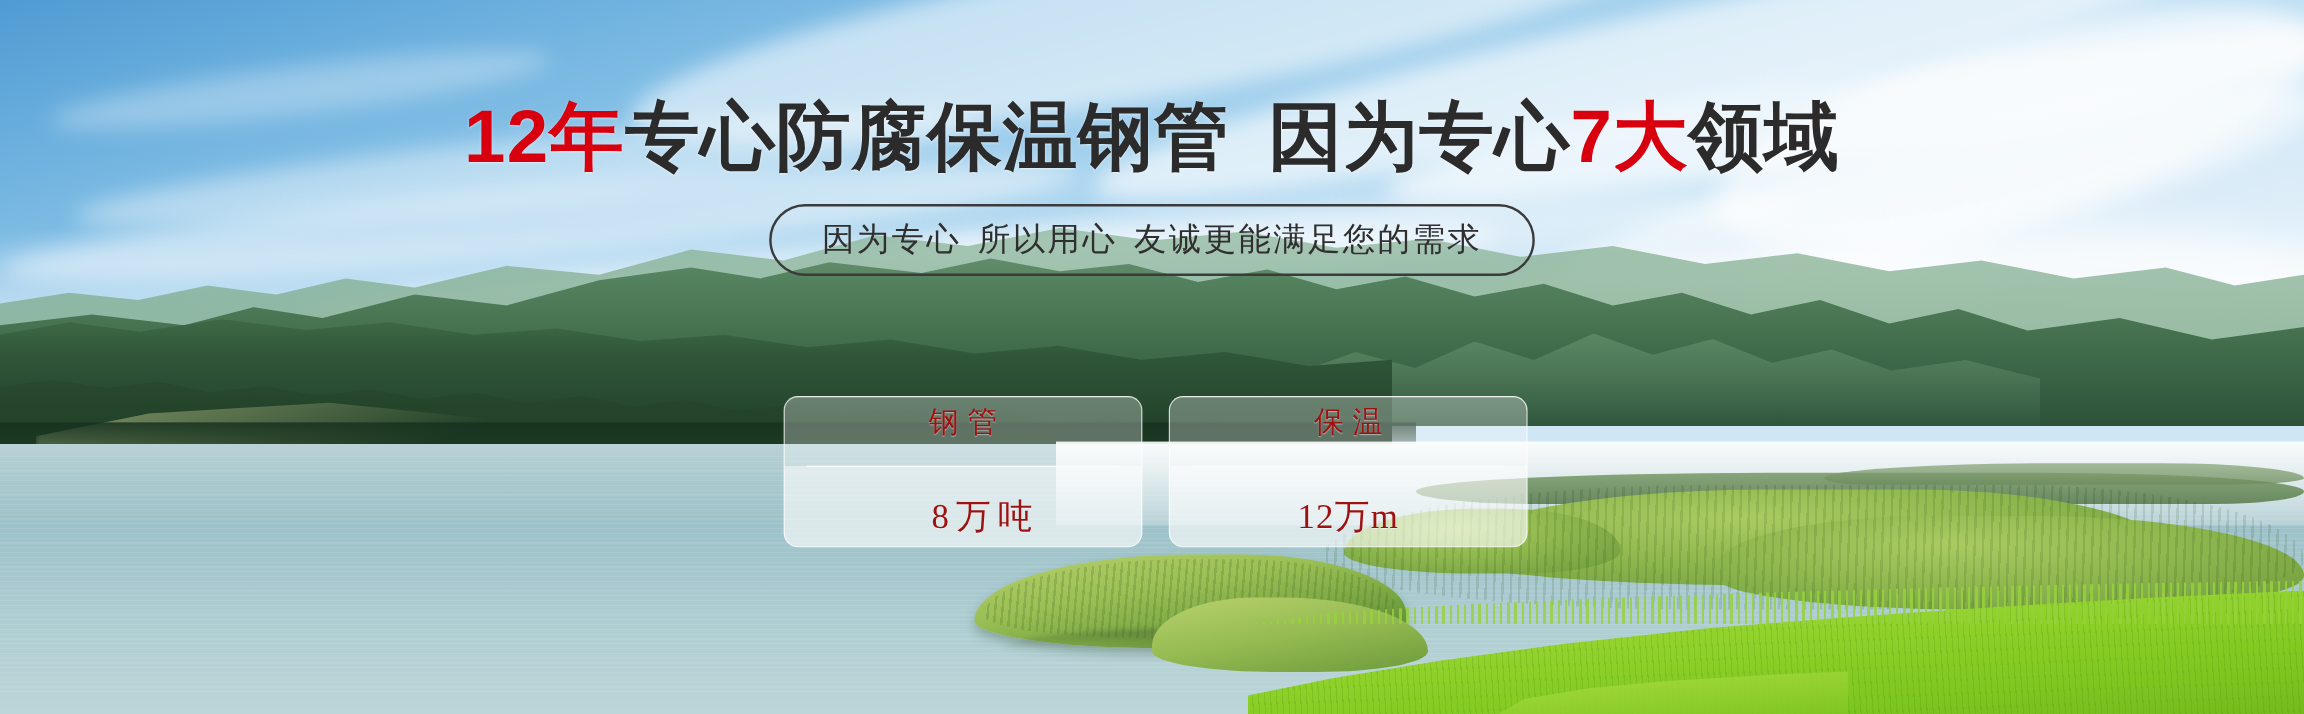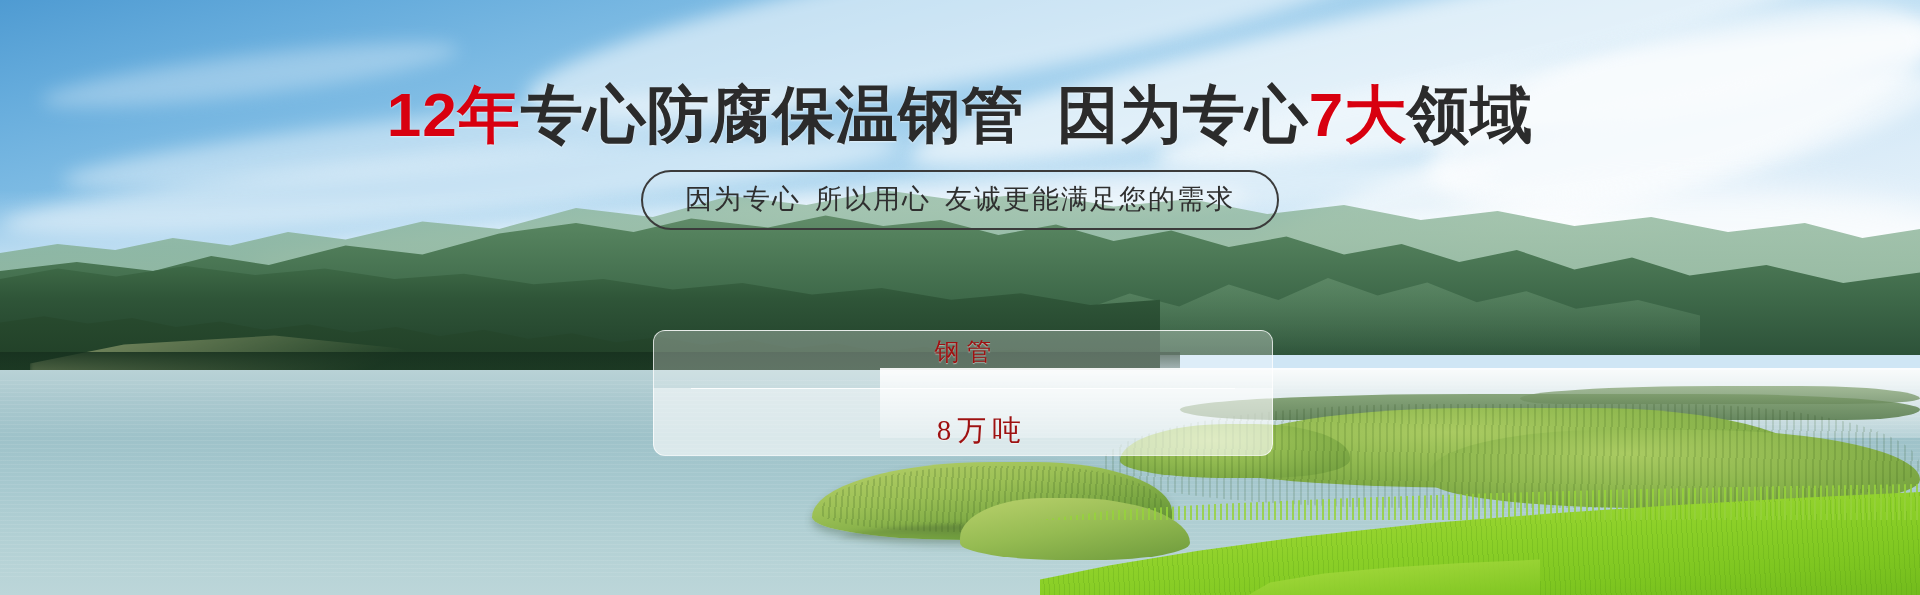--- a/index.html
+++ b/index.html
@@ -343,16 +343,22 @@
   <div class="cards">
 
     <div class="card card1">
       <div class="card-label">钢管</div>
       <div class="card-value">
         <span>8万吨</span>
       </div>
     </div>
 
 
+    <div class="card card3">
+      <div class="card-label">保温</div>
+      <div class="card-value">
+        <span>12万m</span>
+      </div>
+    </div>
 
   </div>
 
 </div>
 
 </body></html>

